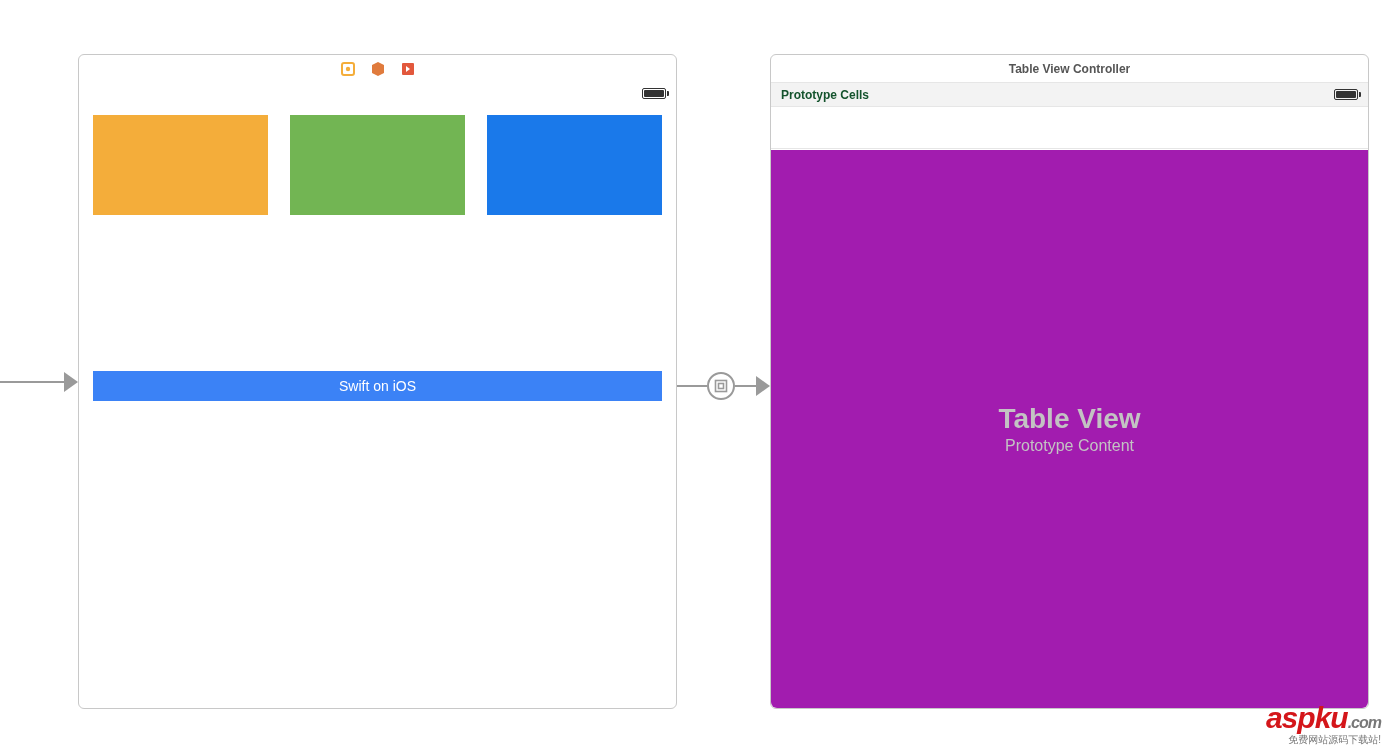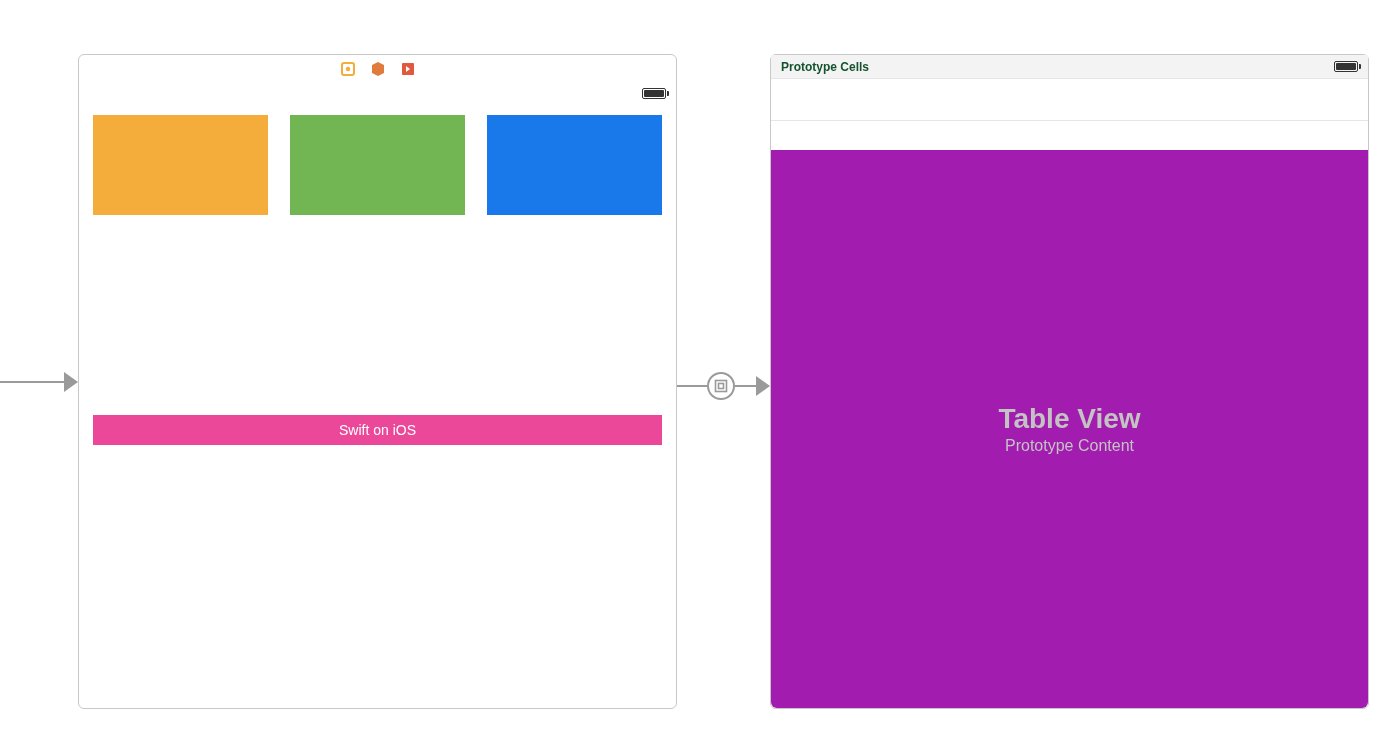--- a/index.html
+++ b/index.html
@@ -87,29 +87,28 @@
   }
   .block.orange{ background:#f4ad3a; }
   .block.green { background:#72b553; }
   .block.blue  { background:#1a79ea; }
   
   .big-button{
     position:absolute;
     left:14px; right:14px;
     top: 316px;
     height:30px;
-    background:#ec4899;
+    background:#3b82f6;
     color:#ffffff;
     display:flex;
     align-items:center;
     justify-content:center;
     font-size:14px;
     font-weight:400;
     border-radius:0;
-    margin-top:44px;
   }
   
   .scene-title{
     height:28px;
     display:flex;
     align-items:center;
     justify-content:center;
     font-size:12px;
     color:#555;
     font-weight:600;
@@ -268,27 +267,36 @@
             <rect x="1.5" y="1.5" width="11" height="11" fill="none" stroke="#9a9a9a" stroke-width="1.6"></rect>
             <rect x="4.5" y="4.5" width="5" height="5" fill="none" stroke="#9a9a9a" stroke-width="1.6"></rect>
           </svg>
       </div>
     </div>
     <div class="arrow-line"></div>
     <div class="arrow-head"></div>
   </div>
 
   <div class="scene scene-right">
+    <div class="scene-title">
+      <span>Table View Controller</span>
+    </div>
     <div class="proto-header">
       <span>Prototype Cells</span>
       <div class="battery">
           <div class="fill"></div>
         </div>
     </div>
     <div class="proto-cell"></div>
     <div class="table-body">
       <div class="tv-title">Table View</div>
       <div class="tv-sub">Prototype Content</div>
     </div>
   </div>
 
+  <div class="watermark">
+    <div class="brand">
+      <span class="red">aspku</span><span class="gray">.com</span>
+    </div>
+    <div class="sub">免费网站源码下载站!</div>
+  </div>
 
 </div>
 
 </body></html>

